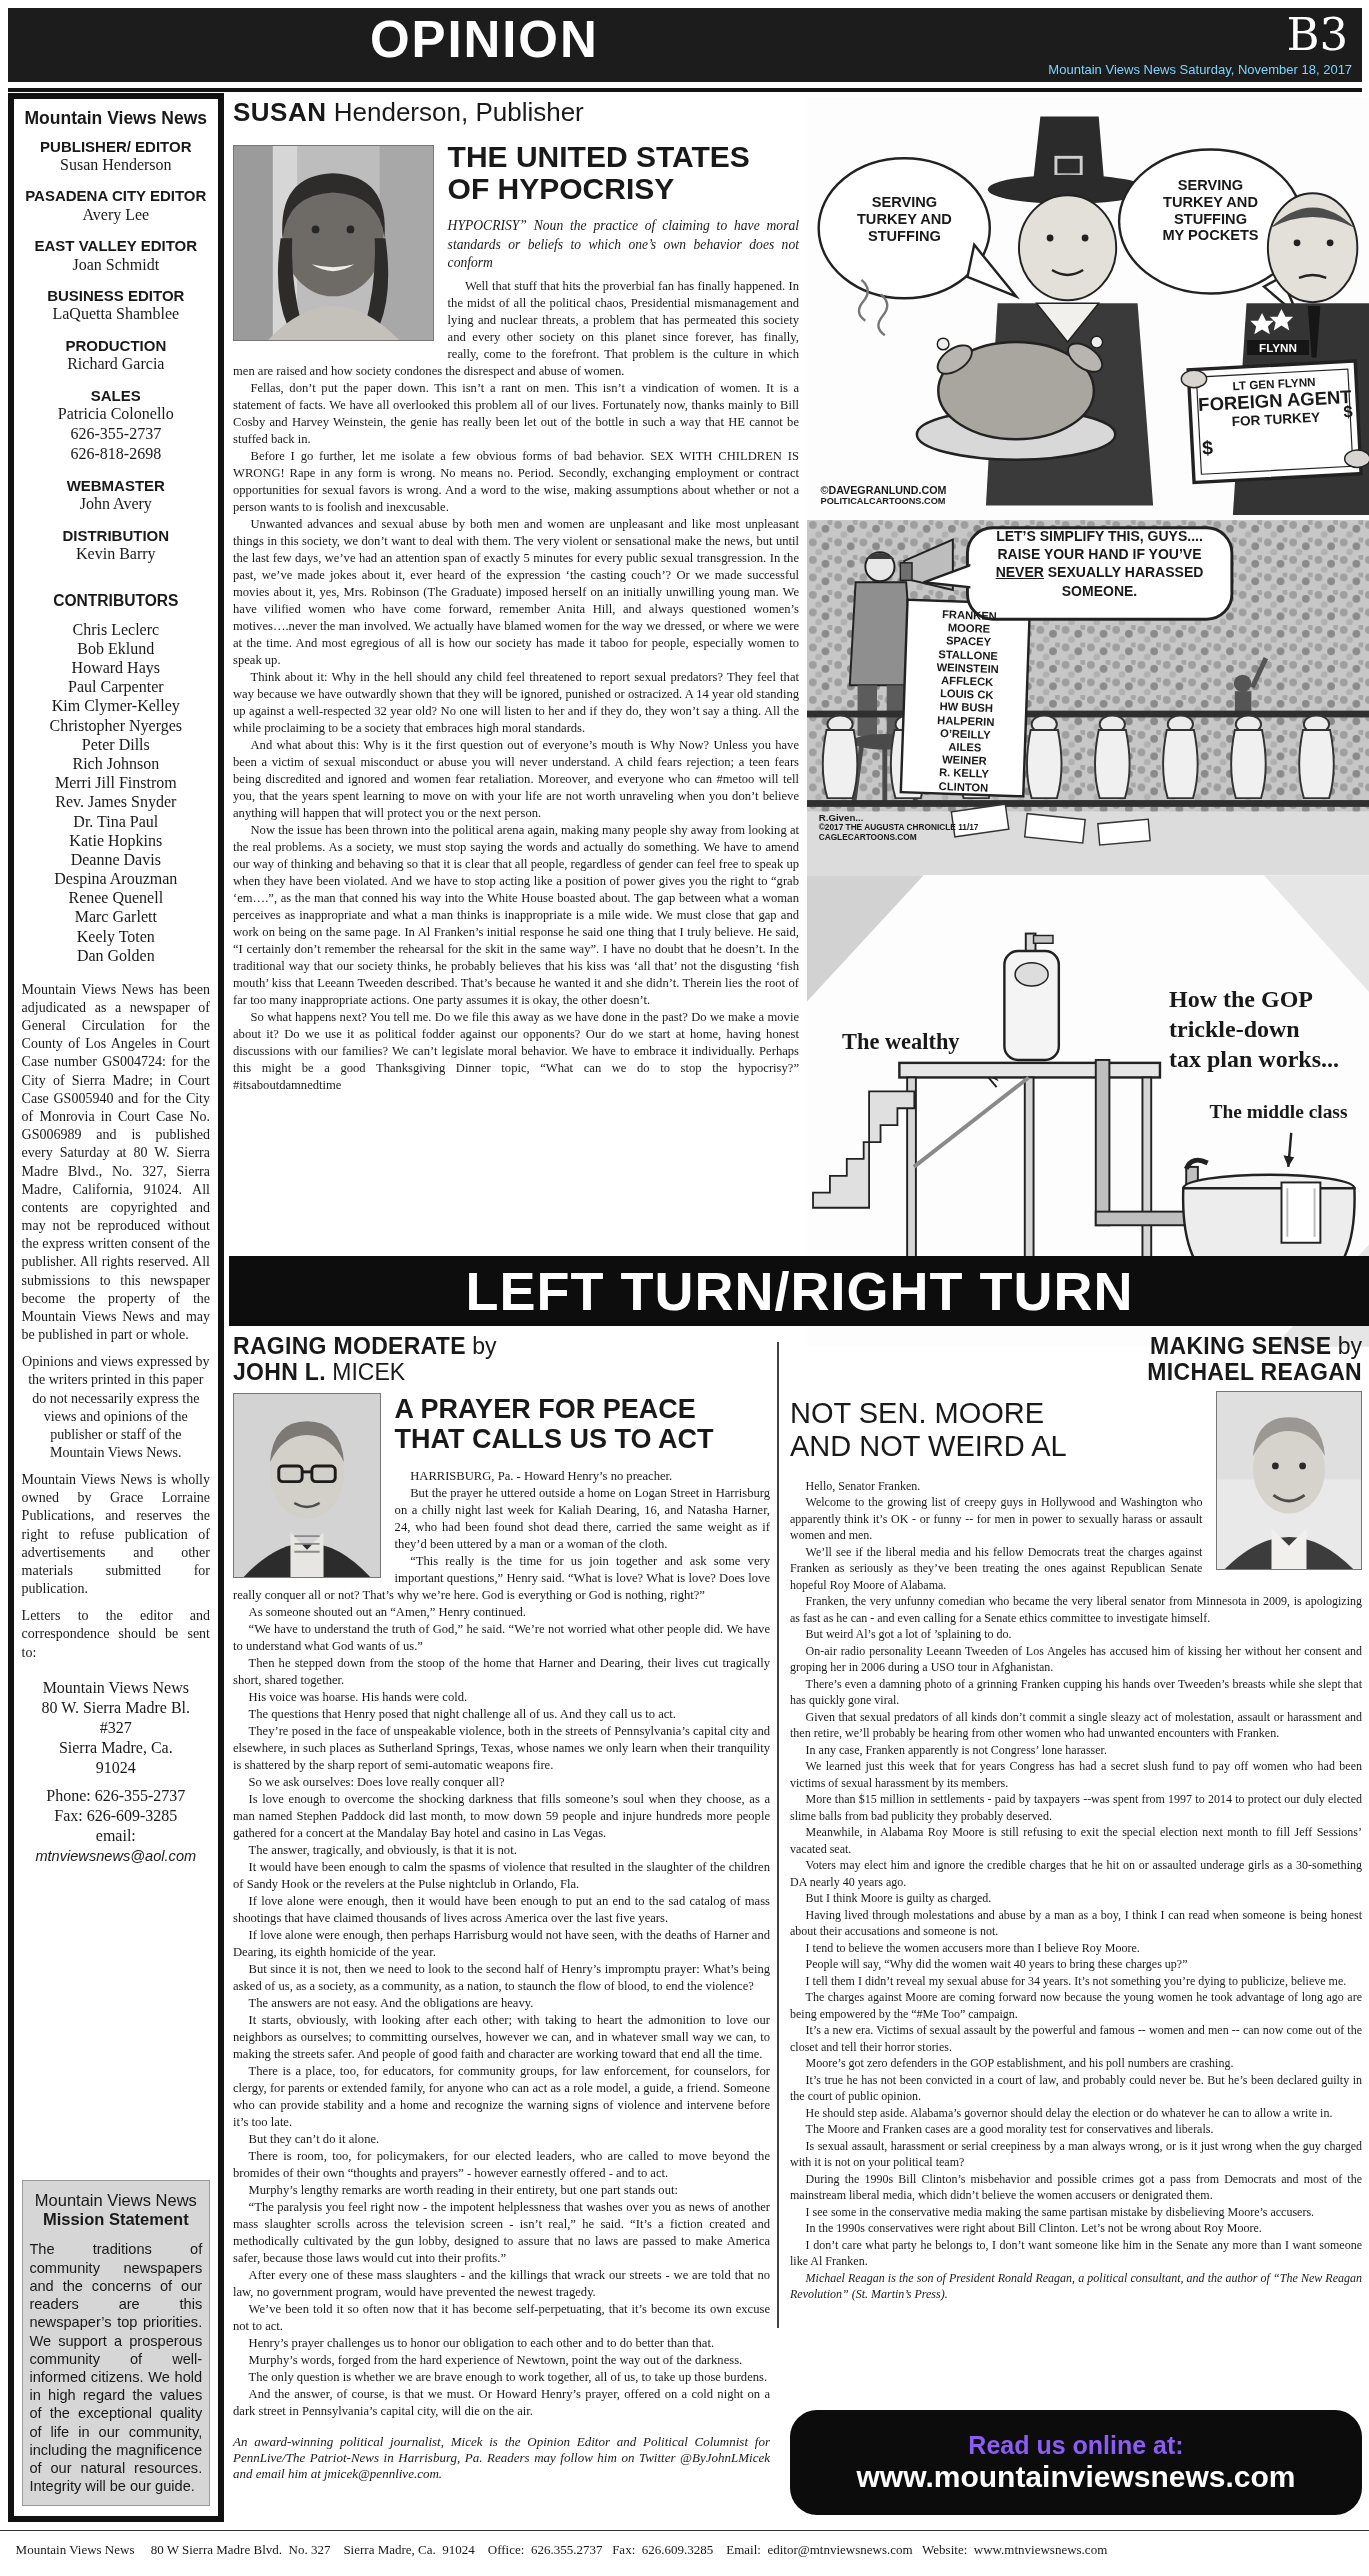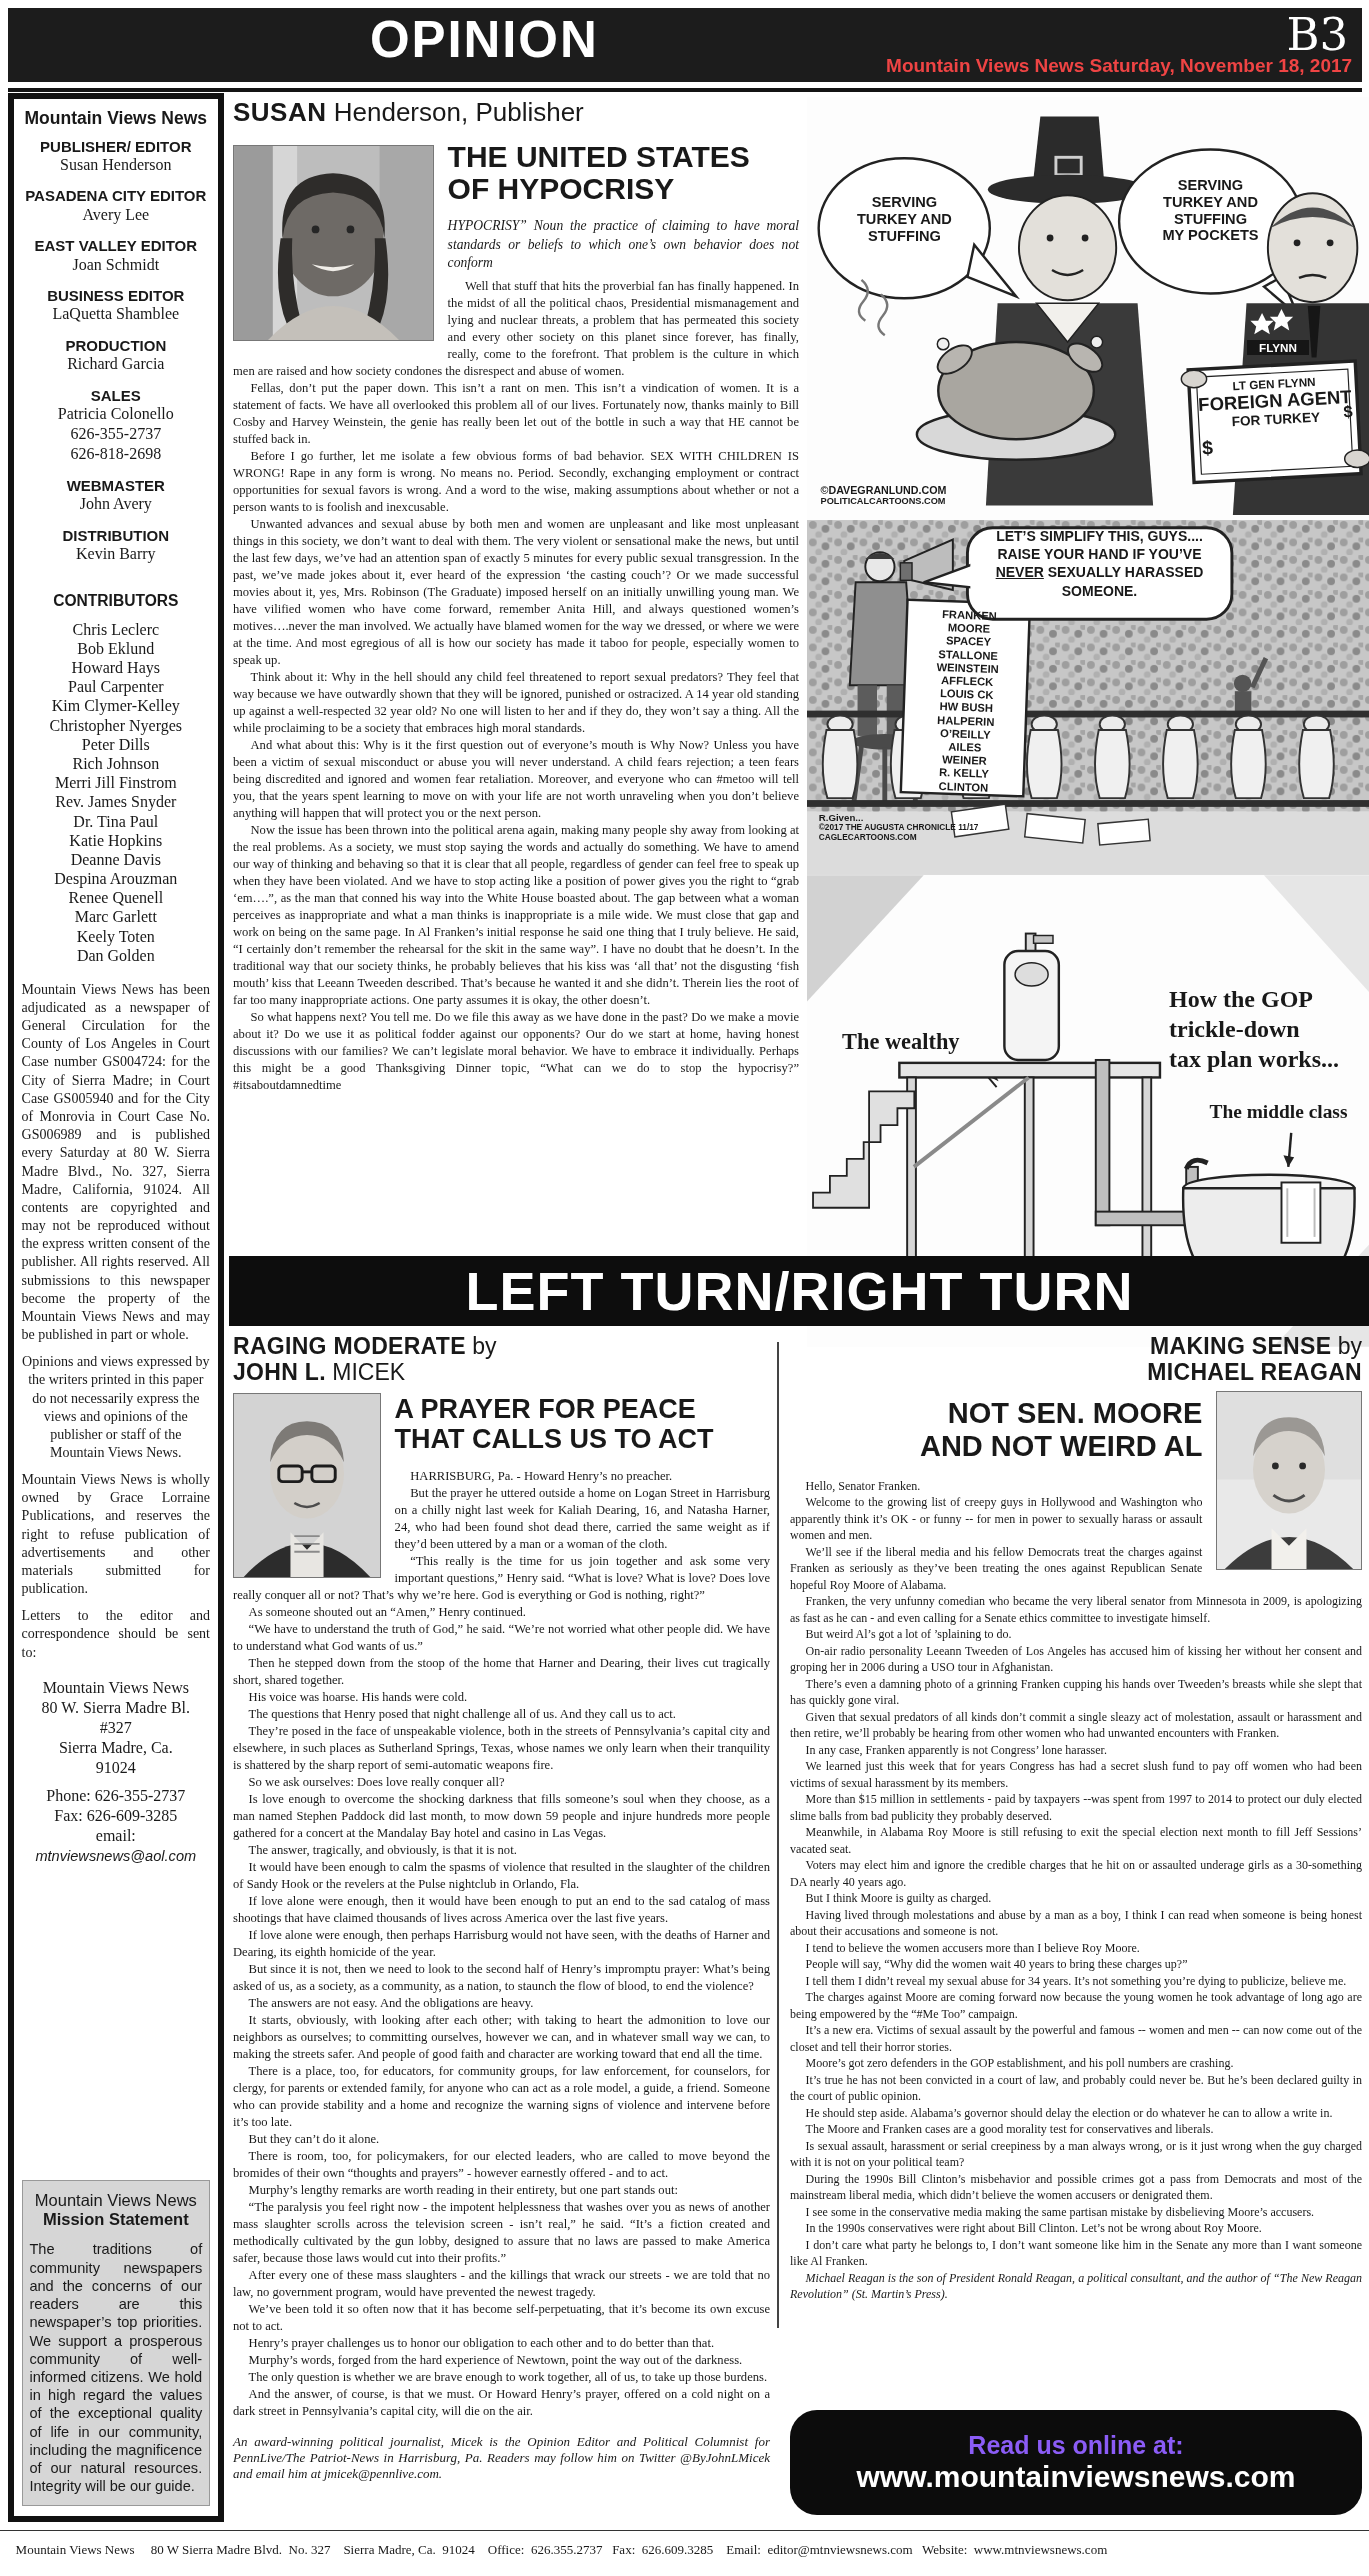--- a/index.html
+++ b/index.html
@@ -6,21 +6,21 @@
   .page{position:relative;width:1369px;height:2576px;background:#fff;overflow:hidden;
         font-family:"Liberation Sans",sans-serif;color:#191919;margin:0 auto;}
   .serif{font-family:"Liberation Serif",serif;}
 
   
   .hdr{position:absolute;left:7.8px;top:7.8px;width:1354px;height:74px;background:#1c1c1c;}
   .hdr-rule{position:absolute;left:7.8px;top:88px;width:1354px;height:3.9px;background:#141414;}
   .opinion{position:absolute;left:175px;top:1.9px;width:603px;text-align:center;color:#fff;
            font-size:51px;font-weight:bold;letter-spacing:1.9px;}
   .pageno{position:absolute;right:13.6px;top:0px;color:#fff;font-family:"DejaVu Serif",serif;font-size:45px;}
-  .dateline{position:absolute;right:9.7px;bottom:4.9px;color:#ef4444;font-size:19px;font-weight:bold;}
+  .dateline{position:absolute;right:9.7px;bottom:4.9px;color:#7dd3fc;font-size:13px;font-weight:normal;}
 
   
   .sidebar{position:absolute;left:7.8px;top:93px;width:216px;height:2429px;border:6.8px solid #111;
            background:#fff;box-sizing:border-box;display:flex;flex-direction:column;
            padding:9.7px 7.8px;text-align:center;overflow:hidden;}
   .sb-title{font-size:17.5px;font-weight:bold;line-height:1.1;margin-bottom:9.7px;}
   .role{margin-bottom:12.6px;}
   .role-title{font-size:15px;font-weight:bold;line-height:1.15;}
   .role-names{font-size:16px;line-height:1.25;white-space:pre-line;}
   .contrib-hd{font-size:15.6px;font-weight:bold;margin:15.6px 0 9.7px;}
@@ -61,21 +61,21 @@
   
   .colrule{position:absolute;left:777px;top:1342px;width:1.9px;height:986px;background:#444;}
   .micek{position:absolute;left:233px;top:1334px;width:537px;}
   .reagan{position:absolute;left:790px;top:1334px;width:572px;}
   .kicker{font-size:23px;line-height:1.12;}
   .kicker b{letter-spacing:0.3px;}
   .r-kicker{text-align:right;}
   .micek-photo{float:left;margin:7.8px 13.6px 3.9px 0;}
   .reagan-photo{float:right;margin:5.8px 0 5.8px 13.6px;}
   .headline2{font-size:27px;font-weight:bold;line-height:1.1;margin:9.7px 0 13.6px;}
-  .headline3{font-size:29px;font-weight:bold;line-height:1.12;margin:11.7px 0 15.6px;text-align:right;}
+  .headline3{font-size:29px;font-weight:normal;line-height:1.12;margin:11.7px 0 15.6px;}
   .body-m p{font-size:12.6px;line-height:17px;text-align:justify;margin:0;text-indent:15.6px;}
   .body-r p{font-size:12px;line-height:16.5px;text-align:justify;margin:0;text-indent:15.6px;}
   .tagline{font-size:13px;font-style:italic;line-height:1.25;text-align:justify;margin-top:13.6px;}
 
   
   .online{position:absolute;left:790px;top:2410px;width:572px;height:105px;background:#0c0c0c;
           border-radius:27px;display:flex;flex-direction:column;align-items:center;justify-content:center;}
   .online-l1{color:#8b5cf6;font-size:25px;font-weight:bold;}
   .online-l2{color:#fff;font-size:30px;font-weight:bold;}
   .foot-rule{position:absolute;left:0;top:2530px;width:1369px;height:1px;background:#333;}

